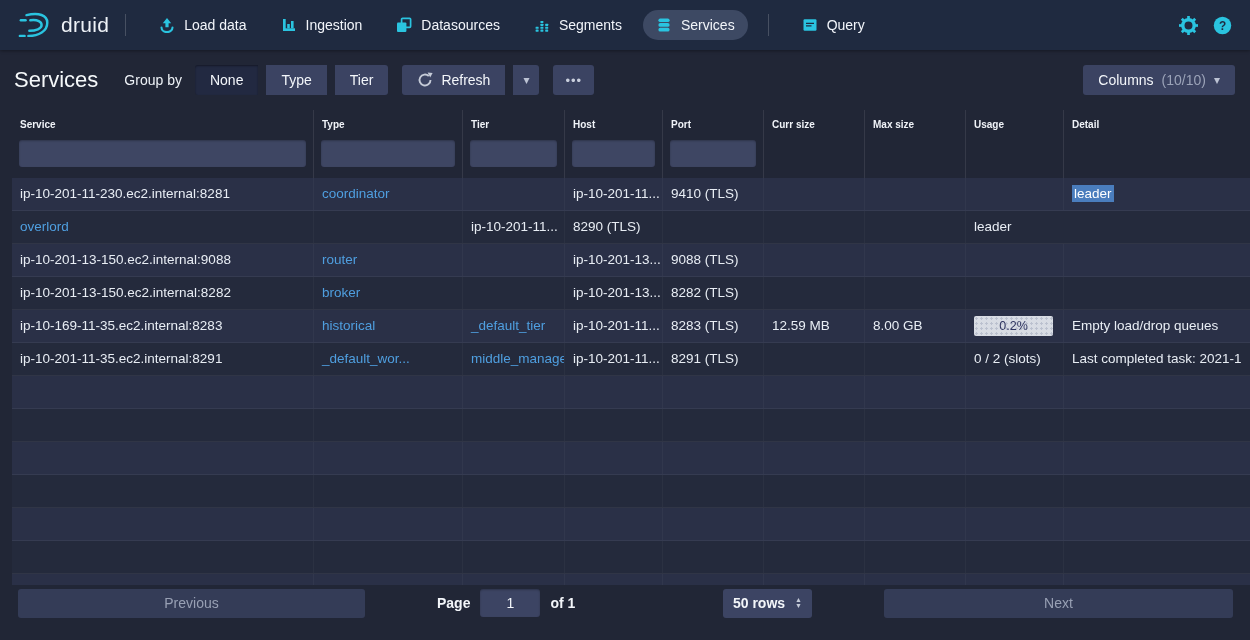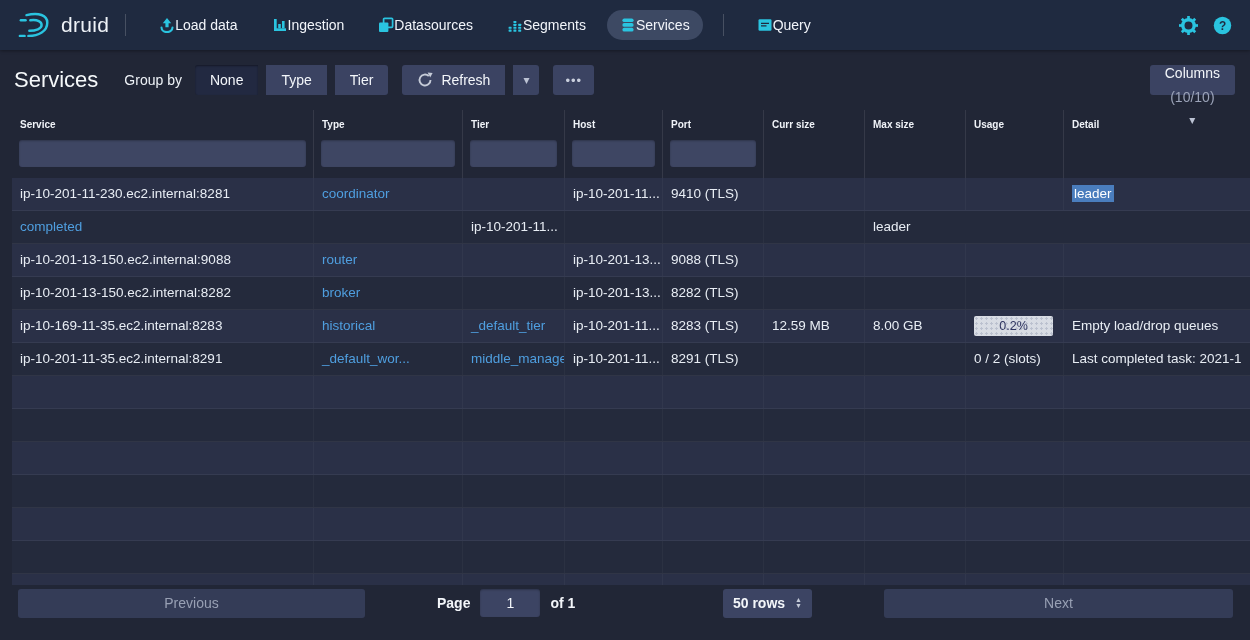--- a/index.html
+++ b/index.html
@@ -19,21 +19,21 @@
     align-items: center;
     padding: 0 18px;
     box-shadow: 0 1px 3px rgba(0,0,0,0.35);
     position: relative;
     z-index: 5;
   }
   .brand { display: flex; align-items: center; gap: 9px; cursor: pointer; }
   .brand-text { font-size: 21px; color: #eef2f7; letter-spacing: 0.3px; }
   .nav-divider { width: 1px; height: 22px; background: rgba(255,255,255,0.18); margin: 0 16px; }
   .nav-item {
-    display: flex; align-items: center; 
+    display: flex; align-items: center; gap: 9px;
     color: #f2f5fa; font-size: 14px; font-weight: 500;
     padding: 7px 13px; margin: 0 4px;
     border-radius: 16px; cursor: pointer; white-space: nowrap;
   }
   .nav-item.active { background: rgba(140,155,190,0.28); }
   .nav-right { margin-left: auto; display: flex; align-items: center; gap: 15px; }
   .icon-btn { display: flex; align-items: center; cursor: pointer; }
 
   
   .page-header {
@@ -51,21 +51,21 @@
     padding: 0 15px; display: inline-flex; align-items: center; gap: 8px;
     border-radius: 0;
   }
   .btn-group .btn:first-child { border-radius: 3px 0 0 3px; }
   .btn-group .btn:last-child { border-radius: 0 3px 3px 0; }
   .btn-group .btn:only-child, .btn.single { border-radius: 3px; }
   .btn.active { background: #222941; box-shadow: inset 0 1px 2px rgba(0,0,0,0.4); }
   .caret { color: #bcc3d4; font-size: 12px; }
   .caret-btn { padding: 0 10px; }
   .more-btn { padding: 0 12px; letter-spacing: 1px; color: #c9cfdd; font-size: 13px; margin-right: 14px; }
-  .columns-btn { margin-left: auto; flex-direction: column; }
+  .columns-btn { margin-left: auto; }
   .dim { color: #9ba3b8; }
 
   
   .main { padding-left: 12px; }
   .table-wrap { height: 475px; overflow: hidden; }
   .trow, .th-row, .filter-row {
     display: grid;
     grid-template-columns: 302px 149px 102px 98px 101px 101px 101px 98px 1fr;
   }
   .th {
@@ -332,23 +332,24 @@
           <div class="c"></div>
           <div class="c">ip-10-201-11...</div>
           <div class="c">9410 (TLS)</div>
           <div class="c"></div>
           <div class="c"></div>
           <div class="c"></div>
           <div class="c"><span class="txt-selected">leader</span></div>
         </div>
 
         <div class="trow">
-          <div class="c link">completed</div>
+          <div class="c link">overlord</div>
           <div class="c"></div>
           <div class="c">ip-10-201-11...</div>
+          <div class="c">8290 (TLS)</div>
           <div class="c"></div>
           <div class="c"></div>
           <div class="c"></div>
           <div class="c">leader</div>
         </div>
 
         <div class="trow">
           <div class="c">ip-10-201-13-150.ec2.internal:9088</div>
           <div class="c link">router</div>
           <div class="c"></div>

